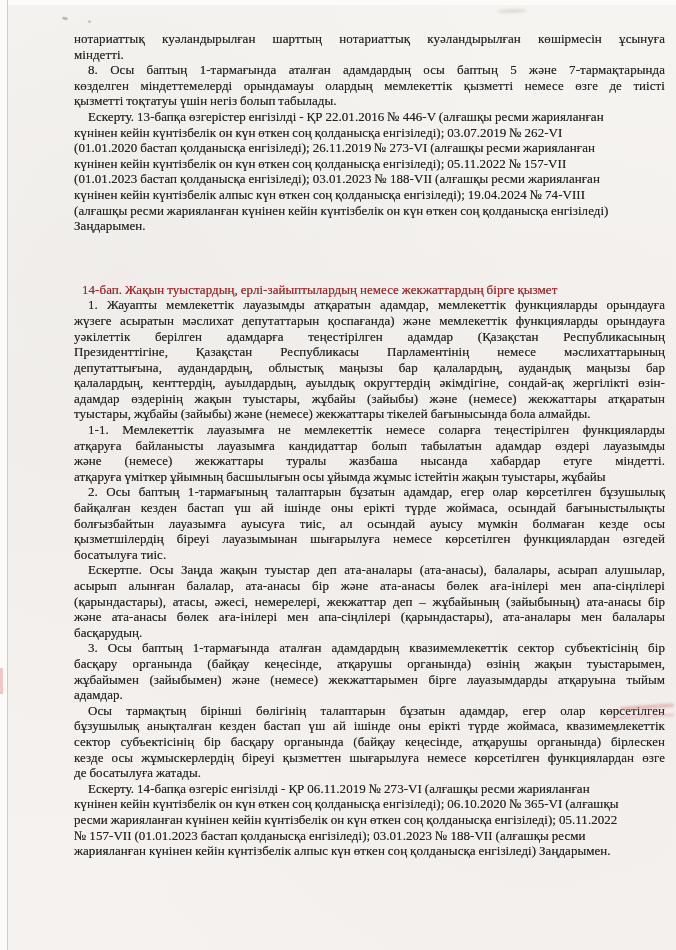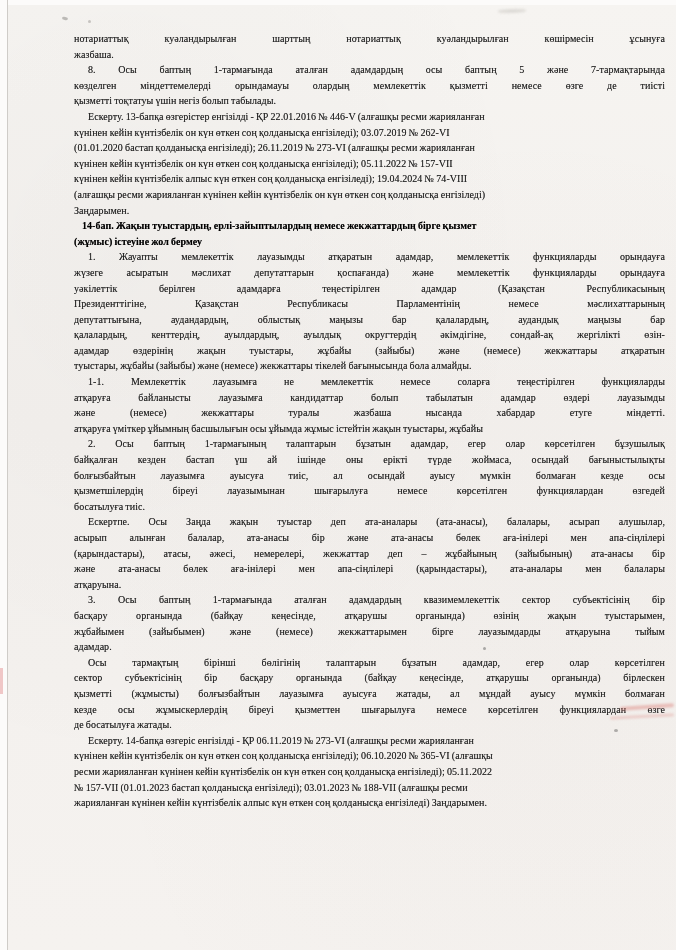--- a/index.html
+++ b/index.html
@@ -17,36 +17,36 @@
     position:absolute; left:0; top:0; right:0; height:5px;
     background:#fcfbfa; 
   }
   .edge-left{
     position:absolute; left:0; top:0; bottom:0; width:7px;
     background:#fcfbfa;
     border-right:1px solid rgba(170,165,158,0.55);
   }
   #textcol{
     position:absolute; left:74px; top:31px; width:591px;
-    font-size:10px; line-height:15.6px;
+    font-size:13px; line-height:15.6px;
     color:#242424;
     word-spacing:-0.4px;
     letter-spacing:0.05px;
     text-shadow:0 0 0.35px rgba(30,30,30,0.55);
   }
   .para{ margin:0; }
   .tline{
     text-align:justify;
     text-align-last:justify;
     min-height:15.6px;
   }
   .tline:last-child{ text-align-last:left; }
   .para.note .tline, .para.heading .tline{ text-align:center; text-align-last:left; }
   .para.indent .tline:first-child{ text-indent:14px; }
-  .para.heading{ font-weight:700; color:#000000; }
+  .para.heading{ font-weight:400; color:#b91c1c;margin-top:48px; }
   .para.heading .tline:first-child{ text-indent:8px; }
   
   .speck{ position:absolute; border-radius:50%; pointer-events:none; }
   .sp1{ left:62px; top:17px; width:6px; height:3px; background:rgba(120,118,114,0.45); transform:rotate(12deg); }
   .sp2{ left:88px; top:20px; width:3px; height:3px; background:rgba(130,127,122,0.4); }
   .sp3{ left:498px; top:9px; width:28px; height:4px; background:rgba(160,157,152,0.28); filter:blur(1px); transform:rotate(-2deg); border-radius:40%; }
   .sp4{ left:614px; top:729px; width:4px; height:3px; background:rgba(105,104,102,0.5); }
   .sp5{ left:483px; top:647px; width:3px; height:3px; background:rgba(95,95,95,0.5); }
   .pink-r1{ position:absolute; left:620px; top:705px; width:54px; height:4px;
     background:rgba(219,128,122,0.45); filter:blur(1px); transform:rotate(-4deg); border-radius:2px; }
@@ -57,39 +57,39 @@
 </style>
 </head>
 <body>
 
 <div class="edge-top"></div>
 <div class="edge-left"></div>
 
 <main id="textcol">
     <div class="para body">
       <div class="tline">нотариаттық куәландырылған шарттың нотариаттық куәландырылған көшірмесін ұсынуға</div>
-      <div class="tline">жазбаша.</div>
+      <div class="tline">міндетті.</div>
     </div>
     <div class="para body indent">
       <div class="tline">8. Осы баптың 1-тармағында аталған адамдардың осы баптың 5 және 7-тармақтарында</div>
       <div class="tline">көзделген міндеттемелерді орындамауы олардың мемлекеттік қызметті немесе өзге де тиісті</div>
       <div class="tline">қызметті тоқтатуы үшін негіз болып табылады.</div>
     </div>
     <div class="para note indent">
       <div class="tline">Ескерту. 13-бапқа өзгерістер енгізілді - ҚР 22.01.2016 № 446-V (алғашқы ресми жарияланған</div>
       <div class="tline">күнінен кейін күнтізбелік он күн өткен соң қолданысқа енгізіледі); 03.07.2019 № 262-VI</div>
       <div class="tline">(01.01.2020 бастап қолданысқа енгізіледі); 26.11.2019 № 273-VI (алғашқы ресми жарияланған</div>
       <div class="tline">күнінен кейін күнтізбелік он күн өткен соң қолданысқа енгізіледі); 05.11.2022 № 157-VII</div>
+      <div class="tline">(01.01.2023 бастап қолданысқа енгізіледі); 03.01.2023 № 188-VII (алғашқы ресми жарияланған</div>
       <div class="tline">күнінен кейін күнтізбелік алпыс күн өткен соң қолданысқа енгізіледі); 19.04.2024 № 74-VIII</div>
       <div class="tline">(алғашқы ресми жарияланған күнінен кейін күнтізбелік он күн өткен соң қолданысқа енгізіледі)</div>
       <div class="tline">Заңдарымен.</div>
     </div>
     <div class="para heading indent">
       <div class="tline">14-бап. Жақын туыстардың, ерлі-зайыптылардың немесе жекжаттардың бірге қызмет</div>
-      <div class="tline">(жұмыс) істеуіне жол бермеу</div>
     </div>
     <div class="para body indent">
       <div class="tline">1. Жауапты мемлекеттік лауазымды атқаратын адамдар, мемлекеттік функцияларды орындауға</div>
       <div class="tline">жүзеге асыратын мәслихат депутаттарын қоспағанда) және мемлекеттік функцияларды орындауға</div>
       <div class="tline">уәкілеттік берілген адамдарға теңестірілген адамдар (Қазақстан Республикасының</div>
       <div class="tline">Президенттігіне, Қазақстан Республикасы Парламентінің немесе мәслихаттарының</div>
       <div class="tline">депутаттығына, аудандардың, облыстық маңызы бар қалалардың, аудандық маңызы бар</div>
       <div class="tline">қалалардың, кенттердің, ауылдардың, ауылдық округтердің әкімдігіне, сондай-ақ жергілікті өзін-</div>
       <div class="tline">адамдар өздерінің жақын туыстары, жұбайы (зайыбы) және (немесе) жекжаттары атқаратын</div>
       <div class="tline">туыстары, жұбайы (зайыбы) және (немесе) жекжаттары тікелей бағынысында бола алмайды.</div>
@@ -105,32 +105,32 @@
       <div class="tline">байқалған кезден бастап үш ай ішінде оны ерікті түрде жоймаса, осындай бағыныстылықты</div>
       <div class="tline">болғызбайтын лауазымға ауысуға тиіс, ал осындай ауысу мүмкін болмаған кезде осы</div>
       <div class="tline">қызметшілердің біреуі лауазымынан шығарылуға немесе көрсетілген функциялардан өзгедей</div>
       <div class="tline">босатылуға тиіс.</div>
     </div>
     <div class="para body indent">
       <div class="tline">Ескертпе. Осы Заңда жақын туыстар деп ата-аналары (ата-анасы), балалары, асырап алушылар,</div>
       <div class="tline">асырып алынған балалар, ата-анасы бір және ата-анасы бөлек аға-інілері мен апа-сіңлілері</div>
       <div class="tline">(қарындастары), атасы, әжесі, немерелері, жекжаттар деп – жұбайының (зайыбының) ата-анасы бір</div>
       <div class="tline">және ата-анасы бөлек аға-інілері мен апа-сіңлілері (қарындастары), ата-аналары мен балалары</div>
-      <div class="tline">атқаруына.</div>
+      <div class="tline">басқарудың.</div>
     </div>
     <div class="para body indent">
       <div class="tline">3. Осы баптың 1-тармағында аталған адамдардың квазимемлекеттік сектор субъектісінің бір</div>
       <div class="tline">басқару органында (байқау кеңесінде, атқарушы органында) өзінің жақын туыстарымен,</div>
       <div class="tline">жұбайымен (зайыбымен) және (немесе) жекжаттарымен бірге лауазымдарды атқаруына тыйым</div>
       <div class="tline">адамдар.</div>
     </div>
     <div class="para body indent">
       <div class="tline">Осы тармақтың бірінші бөлігінің талаптарын бұзатын адамдар, егер олар көрсетілген</div>
+      <div class="tline">бұзушылық анықталған кезден бастап үш ай ішінде оны ерікті түрде жоймаса, квазимемлекеттік</div>
       <div class="tline">сектор субъектісінің бір басқару органында (байқау кеңесінде, атқарушы органында) бірлескен</div>
-      <div class="tline">қызметті (жұмысты) болғызбайтын лауазымға ауысуға жатады, ал мұндай ауысу мүмкін болмаған</div>
       <div class="tline">кезде осы жұмыскерлердің біреуі қызметтен шығарылуға немесе көрсетілген функциялардан өзге</div>
       <div class="tline">де босатылуға жатады.</div>
     </div>
     <div class="para note indent">
       <div class="tline">Ескерту. 14-бапқа өзгеріс енгізілді - ҚР 06.11.2019 № 273-VI (алғашқы ресми жарияланған</div>
       <div class="tline">күнінен кейін күнтізбелік он күн өткен соң қолданысқа енгізіледі); 06.10.2020 № 365-VI (алғашқы</div>
       <div class="tline">ресми жарияланған күнінен кейін күнтізбелік он күн өткен соң қолданысқа енгізіледі); 05.11.2022</div>
       <div class="tline">№ 157-VII (01.01.2023 бастап қолданысқа енгізіледі); 03.01.2023 № 188-VII (алғашқы ресми</div>
       <div class="tline">жарияланған күнінен кейін күнтізбелік алпыс күн өткен соң қолданысқа енгізіледі) Заңдарымен.</div>
     </div>

